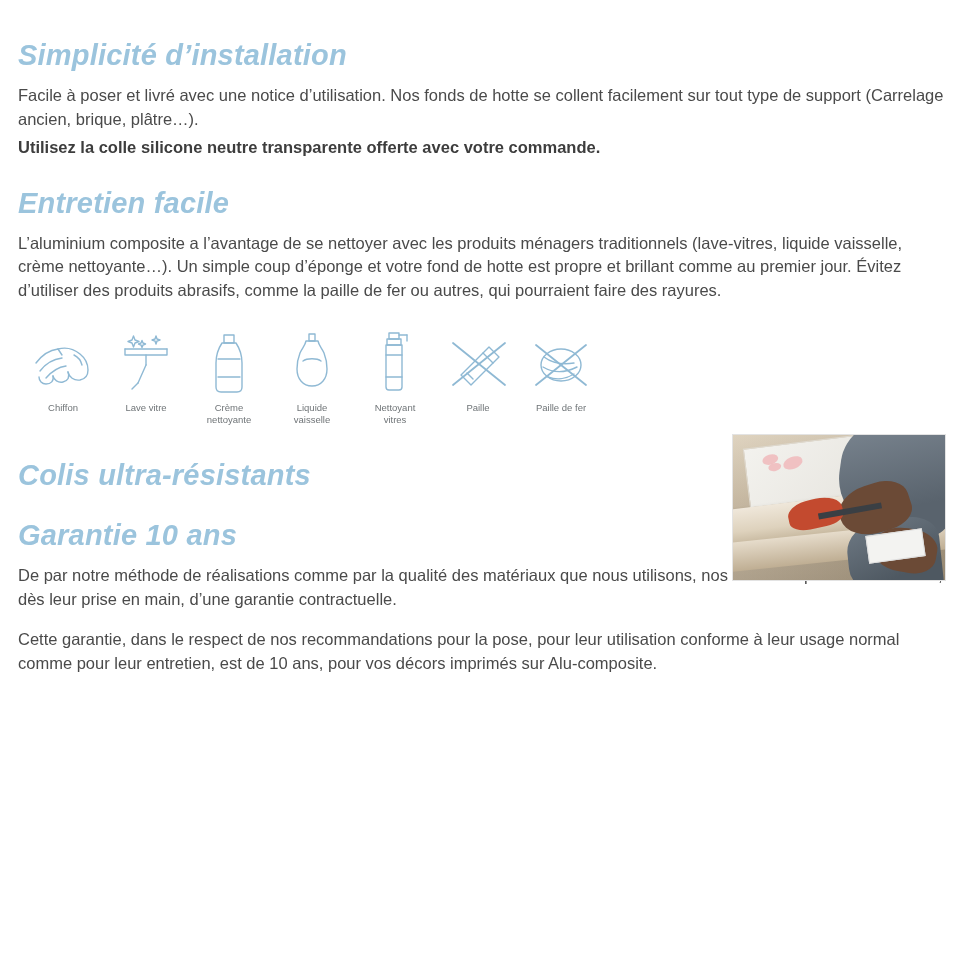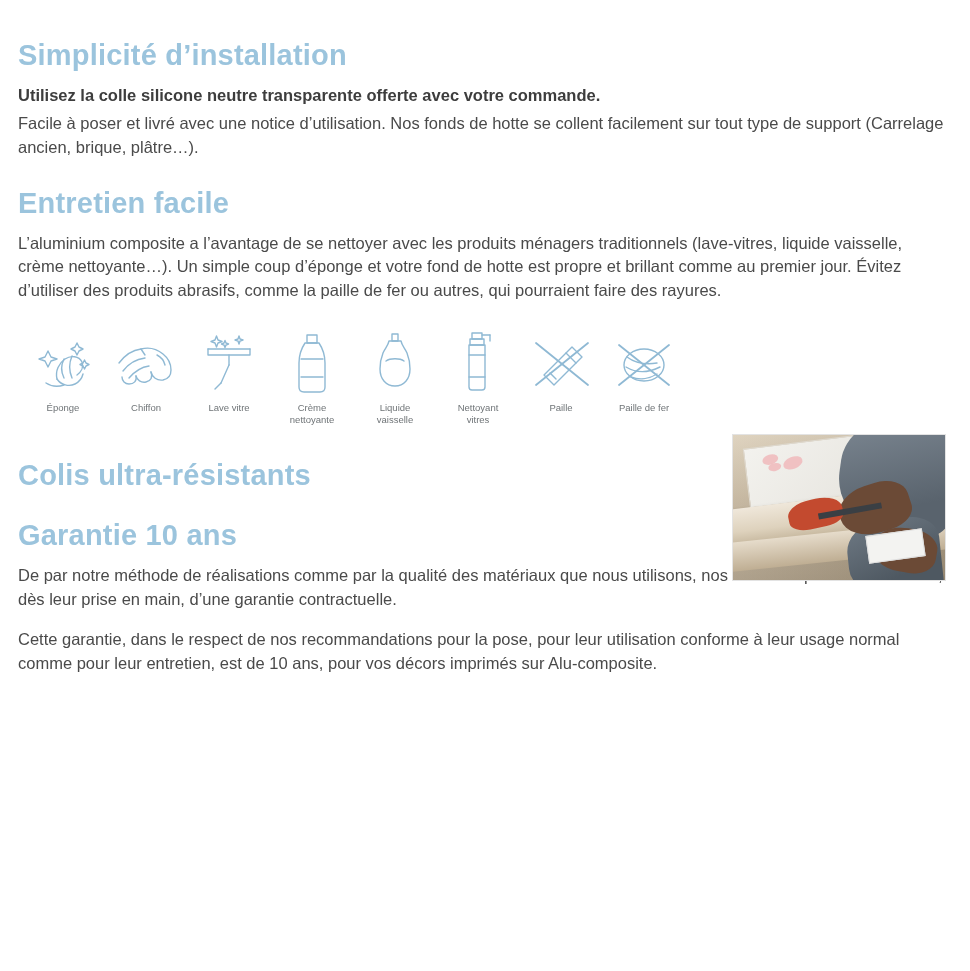--- a/index.html
+++ b/index.html
@@ -21,20 +21,21 @@
     box-sizing: border-box;
     padding: 40px 20px 0 18px;
   }
   h2.section-title {
     color: #9bc4dd;
     font-size: 29px;
     font-weight: bold;
     letter-spacing: 0.2px;
     margin: 0 0 12px 0;
     line-height: 1.1;
+    font-style: italic;
   }
   p.body-text {
     font-size: 16.5px;
     line-height: 1.45;
     color: #4a4a4a;
     margin: 0 0 4px 0;
     max-width: 930px;
   }
   p.body-text.bold {
     font-weight: bold;
@@ -201,45 +202,30 @@
   }
   .spacer-para { height: 12px; }
 </style>
 </head>
 <body>
 
 <div class="page">
 
   <div class="section">
     <h2 class="section-title">Simplicité d’installation</h2>
+    <p class="body-text">Facile à poser et livré avec une notice d’utilisation. Nos fonds de hotte se collent facilement sur tout type de support (Carrelage ancien, brique, plâtre…).</p>
     <p class="body-text bold">Utilisez la colle silicone neutre transparente offerte avec votre commande.</p>
-    <p class="body-text">Facile à poser et livré avec une notice d’utilisation. Nos fonds de hotte se collent facilement sur tout type de support (Carrelage ancien, brique, plâtre…).</p>
   </div>
 
   <div class="section">
     <h2 class="section-title">Entretien facile</h2>
     <p class="body-text">L’aluminium composite a l’avantage de se nettoyer avec les produits ménagers traditionnels (lave-vitres, liquide vaisselle, crème nettoyante…). Un simple coup d’éponge et votre fond de hotte est propre et brillant comme au premier jour. Évitez d’utiliser des produits abrasifs, comme la paille de fer ou autres, qui pourraient faire des rayures.</p>
 
     <div class="icon-strip">
 
-      <div class="icon-item">
-        <div class="icon-art">
-          <svg width="64" height="62" viewBox="0 0 64 62" fill="none" stroke="#8fb9d4" stroke-width="1.4" stroke-linecap="round" stroke-linejoin="round">
-            <path d="M14 24 l3 -6 3 6 6 2 -6 2 -3 6 -3 -6 -6 -2z"></path>
-            <path d="M44 14 l2 -4 2 4 4 2 -4 2 -2 4 -2 -4 -4 -2z"></path>
-            <path d="M52 30 l1.5 -3 1.5 3 3 1.5 -3 1.5 -1.5 3 -1.5 -3 -3 -1.5z"></path>
-            <path d="M26 46 c-2 -8 2 -16 8 -20 6 -4 14 -3 17 3 2 5 -1 10 -5 13"></path>
-            <path d="M26 46 c4 6 12 8 18 5 4 -2 7 -6 8 -10"></path>
-            <path d="M33 26 c-3 6 -3 13 0 19"></path>
-            <path d="M41 23 c-3 7 -3 15 0 22"></path>
-            <path d="M15 50 c6 4 12 4 18 2"></path>
-          </svg>
-        </div>
-        <div class="icon-caption">Éponge</div>
-      </div>
 
       <div class="icon-item">
         <div class="icon-art">
           <svg width="70" height="62" viewBox="0 0 70 62" fill="none" stroke="#8fb9d4" stroke-width="1.4" stroke-linecap="round" stroke-linejoin="round">
             <path d="M8 30 c6 -8 14 -13 22 -14 l4 6"></path>
             <path d="M12 38 c6 -8 14 -12 22 -13"></path>
             <path d="M18 45 c6 -7 13 -11 20 -12"></path>
             <path d="M30 16 c8 -2 16 0 22 5 5 4 8 10 8 16 0 5 -3 9 -8 10 -6 1 -11 -3 -12 -8"></path>
             <path d="M40 39 c2 5 0 9 -5 10 -5 1 -9 -2 -10 -6"></path>
             <path d="M25 43 c1 5 -2 8 -7 8 -4 0 -7 -3 -7 -7"></path>

